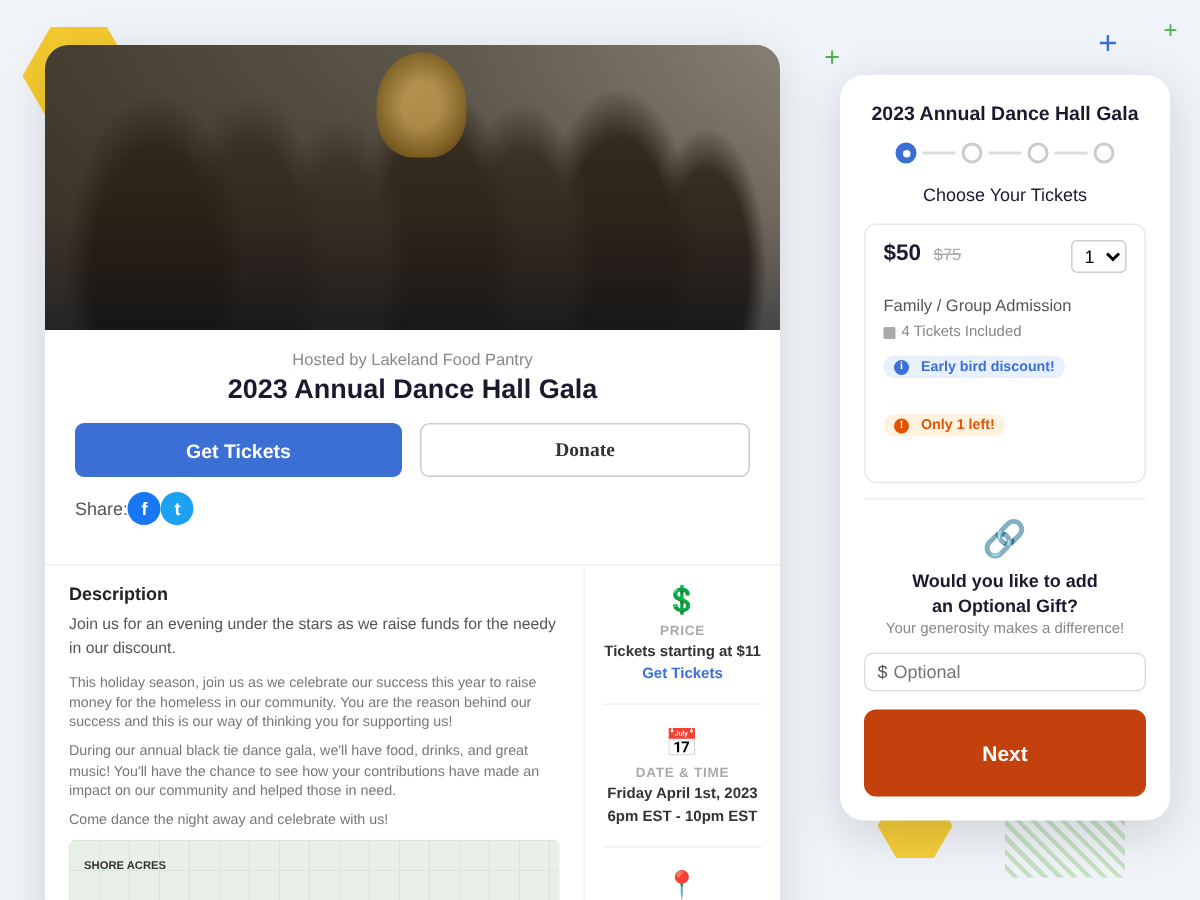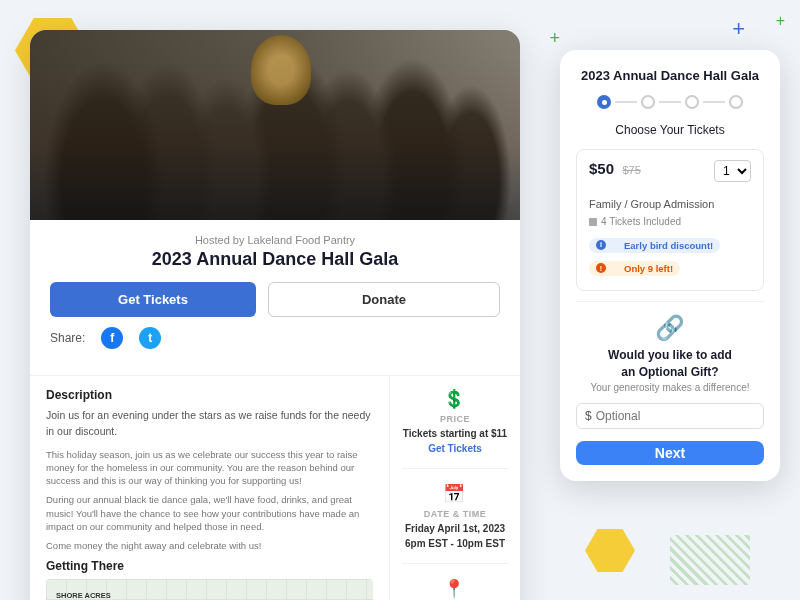--- a/index.html
+++ b/index.html
@@ -110,34 +110,35 @@
       color: #fff;
       border: none;
       border-radius: 6px;
       font-size: 13px;
       font-weight: 600;
       cursor: pointer;
     }
 
     .btn-donate {
       flex: 1;
-      padding: 9px 12px;
+      padding: 9px 0;
       background: #fff;
       color: #333;
       border: 1.5px solid #ccc;
       border-radius: 6px;
       font-size: 13px;
       font-weight: 600;
       cursor: pointer;
+      font-family: Liberation Serif, serif;
     }
 
     .share-row {
       display: flex;
       align-items: center;
-      gap: 16px;
+      gap: 0;
       font-size: 12px;
       color: #555;
       margin-bottom: 10px;
     }
 
     .share-icon {
       width: 22px;
       height: 22px;
       border-radius: 50%;
       display: inline-flex;
@@ -390,27 +391,27 @@
 
     .ticket-included-dot {
       width: 8px;
       height: 8px;
       background: #aaa;
       border-radius: 1px;
     }
 
     .badge {
       display: inline-flex;
-      align-items: flex-start;
-      gap: 18px;
+      align-items: center;
+      gap: 8px;
       padding: 2px 7px;
       border-radius: 10px;
       font-size: 9.5px;
       font-weight: 600;
-      margin-bottom: 4px;
+      margin-bottom: 20px;
       margin-right: 2px;
     }
 
     .badge-blue {
       background: #e8f0fe;
       color: #3b6fd4;
     }
 
     .badge-orange {
       background: #fff3e0;
@@ -477,22 +478,22 @@
       flex: 1;
       border: none;
       outline: none;
       font-size: 12px;
       color: #999;
       background: transparent;
     }
 
     .btn-next {
       width: 100%;
-      padding: 4px 0;
-      background: #3b82f6;
+      padding: 21px 0;
+      background: #c2410c;
       color: #fff;
       border: none;
       border-radius: 8px;
       font-size: 14px;
       font-weight: 700;
       cursor: pointer;
     }
 
     
     .deco-hexagon {
@@ -583,22 +584,21 @@
       <div class="share-icon fb-icon">f</div>
       <div class="share-icon tw-icon">t</div>
     </div>
   </div>
   <div class="event-body">
     <div class="event-description">
       <div class="section-title">Description</div>
       <div class="desc-text">Join us for an evening under the stars as we raise funds for the needy in our discount.</div>
       <div class="desc-text-sm">This holiday season, join us as we celebrate our success this year to raise money for the homeless in our community. You are the reason behind our success and this is our way of thinking you for supporting us!</div>
       <div class="desc-text-sm">During our annual black tie dance gala, we'll have food, drinks, and great music! You'll have the chance to see how your contributions have made an impact on our community and helped those in need.</div>
-      <div class="desc-text-sm">Come money the night away and celebrate with us!</div>
-      <div class="getting-there">Getting There</div>
+      <div class="desc-text-sm">Come dance the night away and celebrate with us!</div>
       <div class="map-placeholder">
         <span class="map-label">SHORE ACRES</span>
 
       </div>
     </div>
     <div class="event-sidebar-info">
       <div class="info-block">
         <div class="info-icon">💲</div>
         <div class="info-label">PRICE</div>
         <div class="info-value">Tickets starting at $11</div>
@@ -653,21 +653,21 @@
       <div class="ticket-included-dot"></div>
       <span>4 Tickets Included</span>
     </div>
     <div>
       <span class="badge badge-blue">
         <span class="badge-icon badge-icon-blue">i</span>
         <span>Early bird discount!</span>
       </span>
       <span class="badge badge-orange">
         <span class="badge-icon badge-icon-orange">!</span>
-        <span>Only 9 left!</span>
+        <span>Only 1 left!</span>
       </span>
     </div>
   </div>
 
   <div class="gift-section">
     <div class="gift-icon">🔗</div>
     <div class="gift-title">Would you like to add</div>
     <div class="gift-title">an Optional Gift?</div>
     <div class="gift-subtitle">Your generosity makes a difference!</div>
     <div class="gift-input-wrap">

